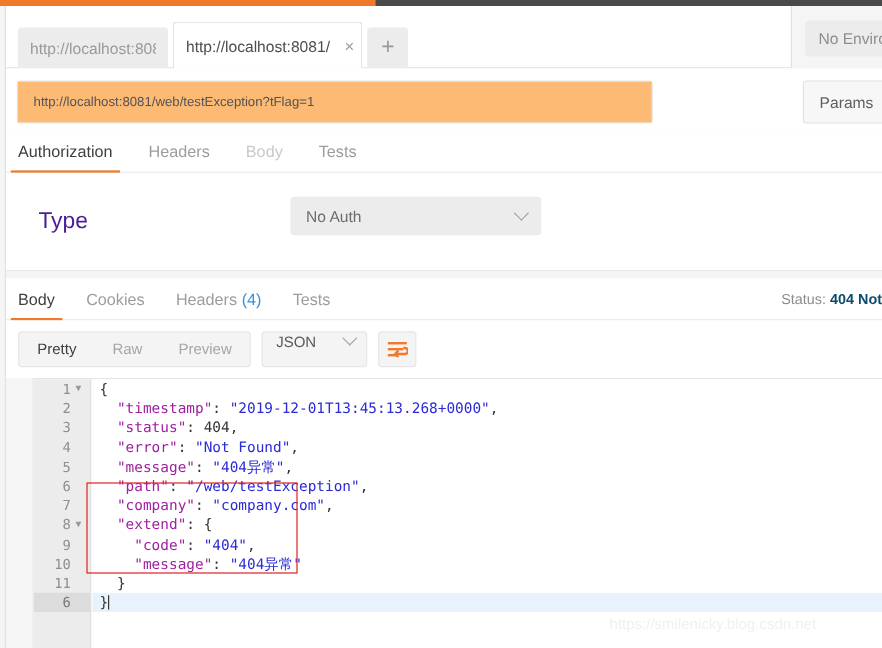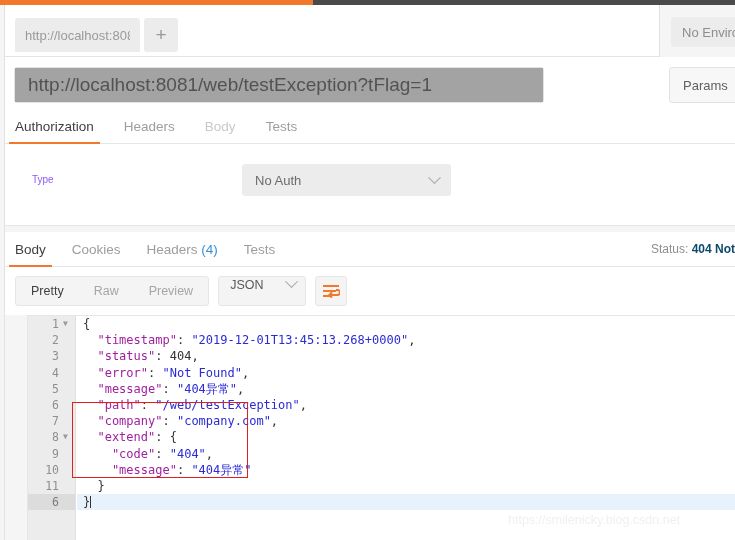--- a/index.html
+++ b/index.html
@@ -101,22 +101,22 @@
     cursor: pointer;
   }
   .chev {
     display: inline-block; width: 9px; height: 9px;
     border-right: 1.6px solid #a8a8a8; border-bottom: 1.6px solid #a8a8a8;
     transform: rotate(45deg) translate(-2px,-2px);
   }
   .url-input {
     width: 528px; height: 34px;
     display: flex; align-items: center; padding-left: 13px;
-    font-size: 19px; color: #535353;
-    background: #a3a3a3;
+    font-size: 11px; color: #535353;
+    background: #fdba74;
     white-space: nowrap; overflow: hidden;
   }
   .params-btn {
     position: absolute; left: 664px; top: 10px;
     height: 36px; width: 80px;
     background: #f7f7f7;
     border: 1px solid #e2e2e2; border-radius: 3px;
     display: flex; align-items: center; padding-left: 13px;
     font-size: 13px; color: #5f5f5f;
     cursor: pointer;
@@ -145,21 +145,21 @@
   }
 
   
   .autharea {
     position: absolute; left: 5px; top: 144px; width: 730px; height: 82px;
     background: #ffffff;
     border-bottom: 1px solid #e6e6e6;
   }
   .type-label {
     position: absolute; left: 27px; top: 30px;
-    font-size: 10px; color: #8b5cf6;
+    font-size: 19px; color: #4c1d95;
   }
   .auth-select {
     position: absolute; left: 237px; top: 20px;
     width: 209px; height: 32px;
     background: #ececec; border-radius: 3px;
     display: flex; align-items: center; justify-content: space-between;
     padding: 0 12px 0 13px;
     font-size: 13px; color: #6c6c6c;
     cursor: pointer;
     gap: 48px;
@@ -289,20 +289,24 @@
   <div class="topstrip">
     <div class="progress"></div>
   </div>
 
   <div class="leftrail"></div>
 
   <div class="tabbar">
     <div class="tabs-row">
       <div class="tab inactive">
         <span class="tab-label">http://localhost:8081/web/t</span>
+      </div>
+      <div class="tab active">
+        <span class="tab-label">http://localhost:8081/</span>
+        <span class="close-x">×</span>
       </div>
       <div class="tab-add">+</div>
     </div>
     <div class="env-wrap">
       <div class="env-select">
         <span>No Environm</span>
       </div>
     </div>
   </div>
 

